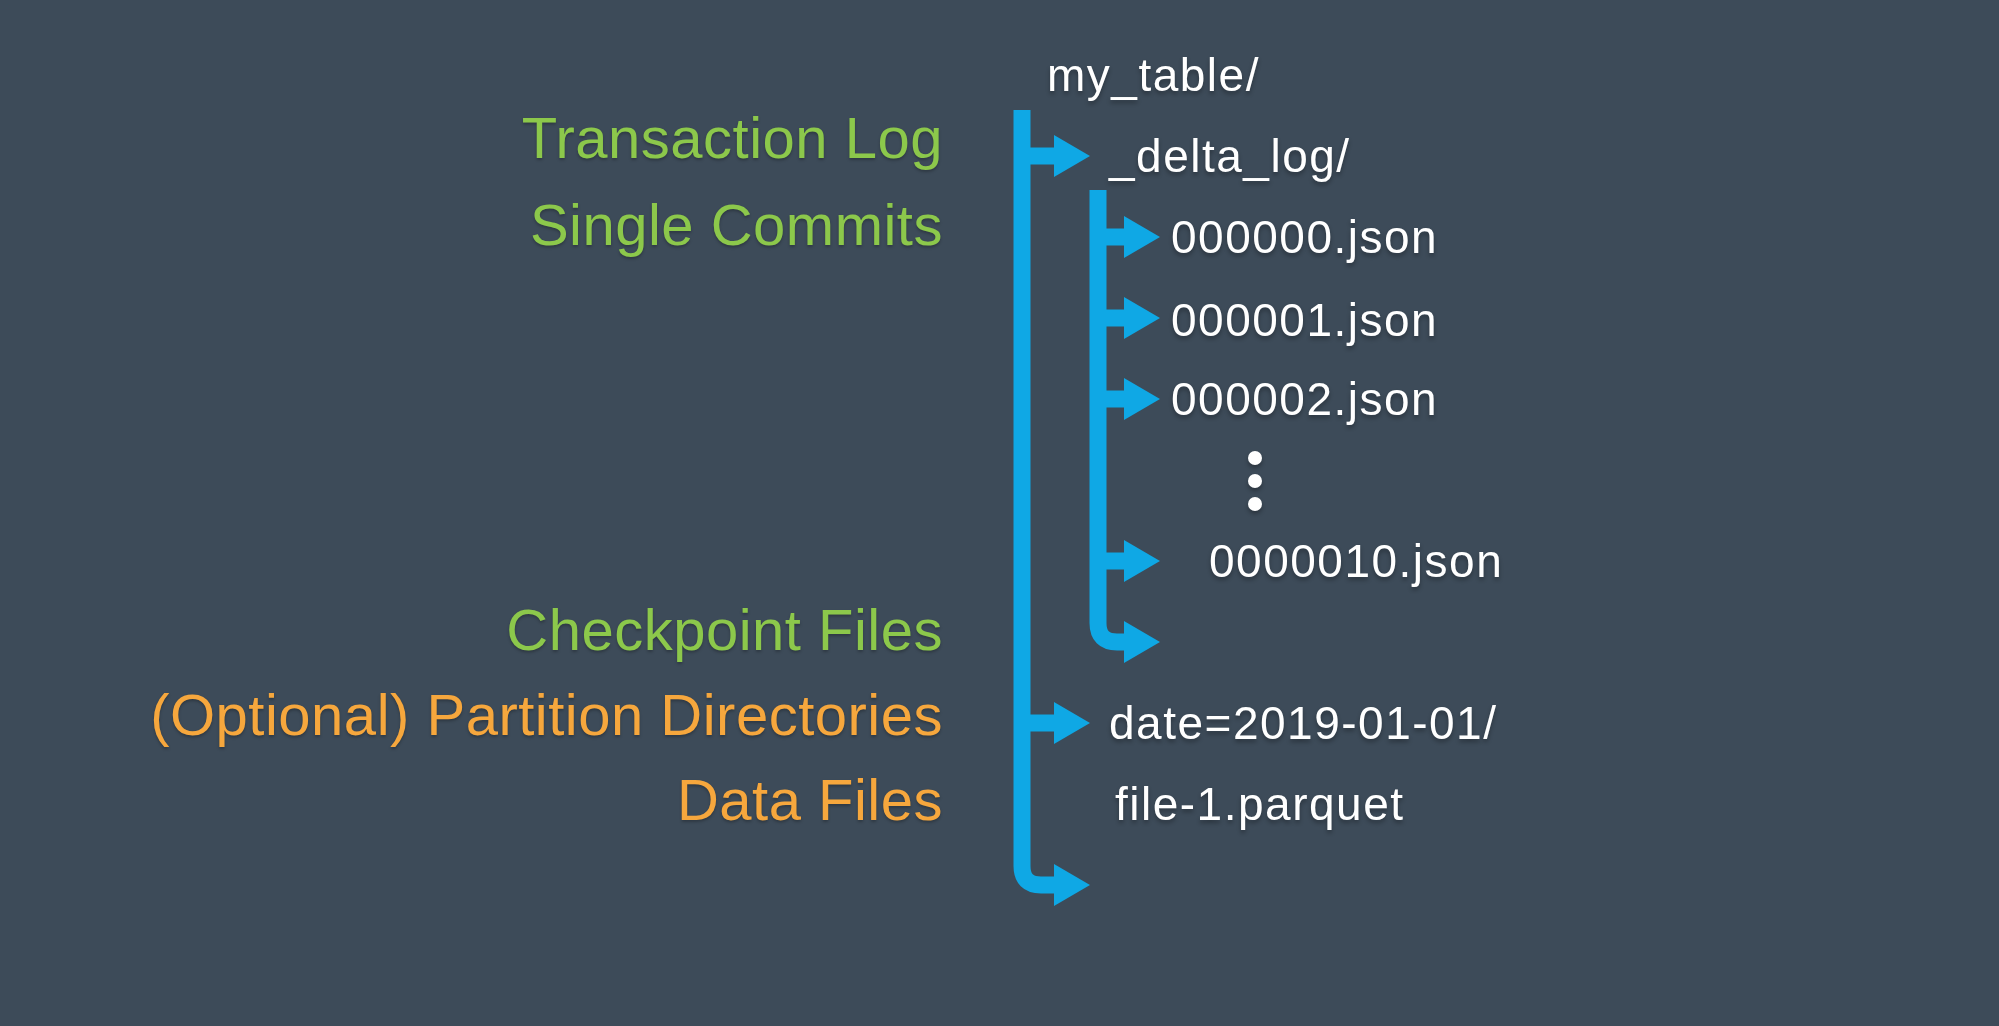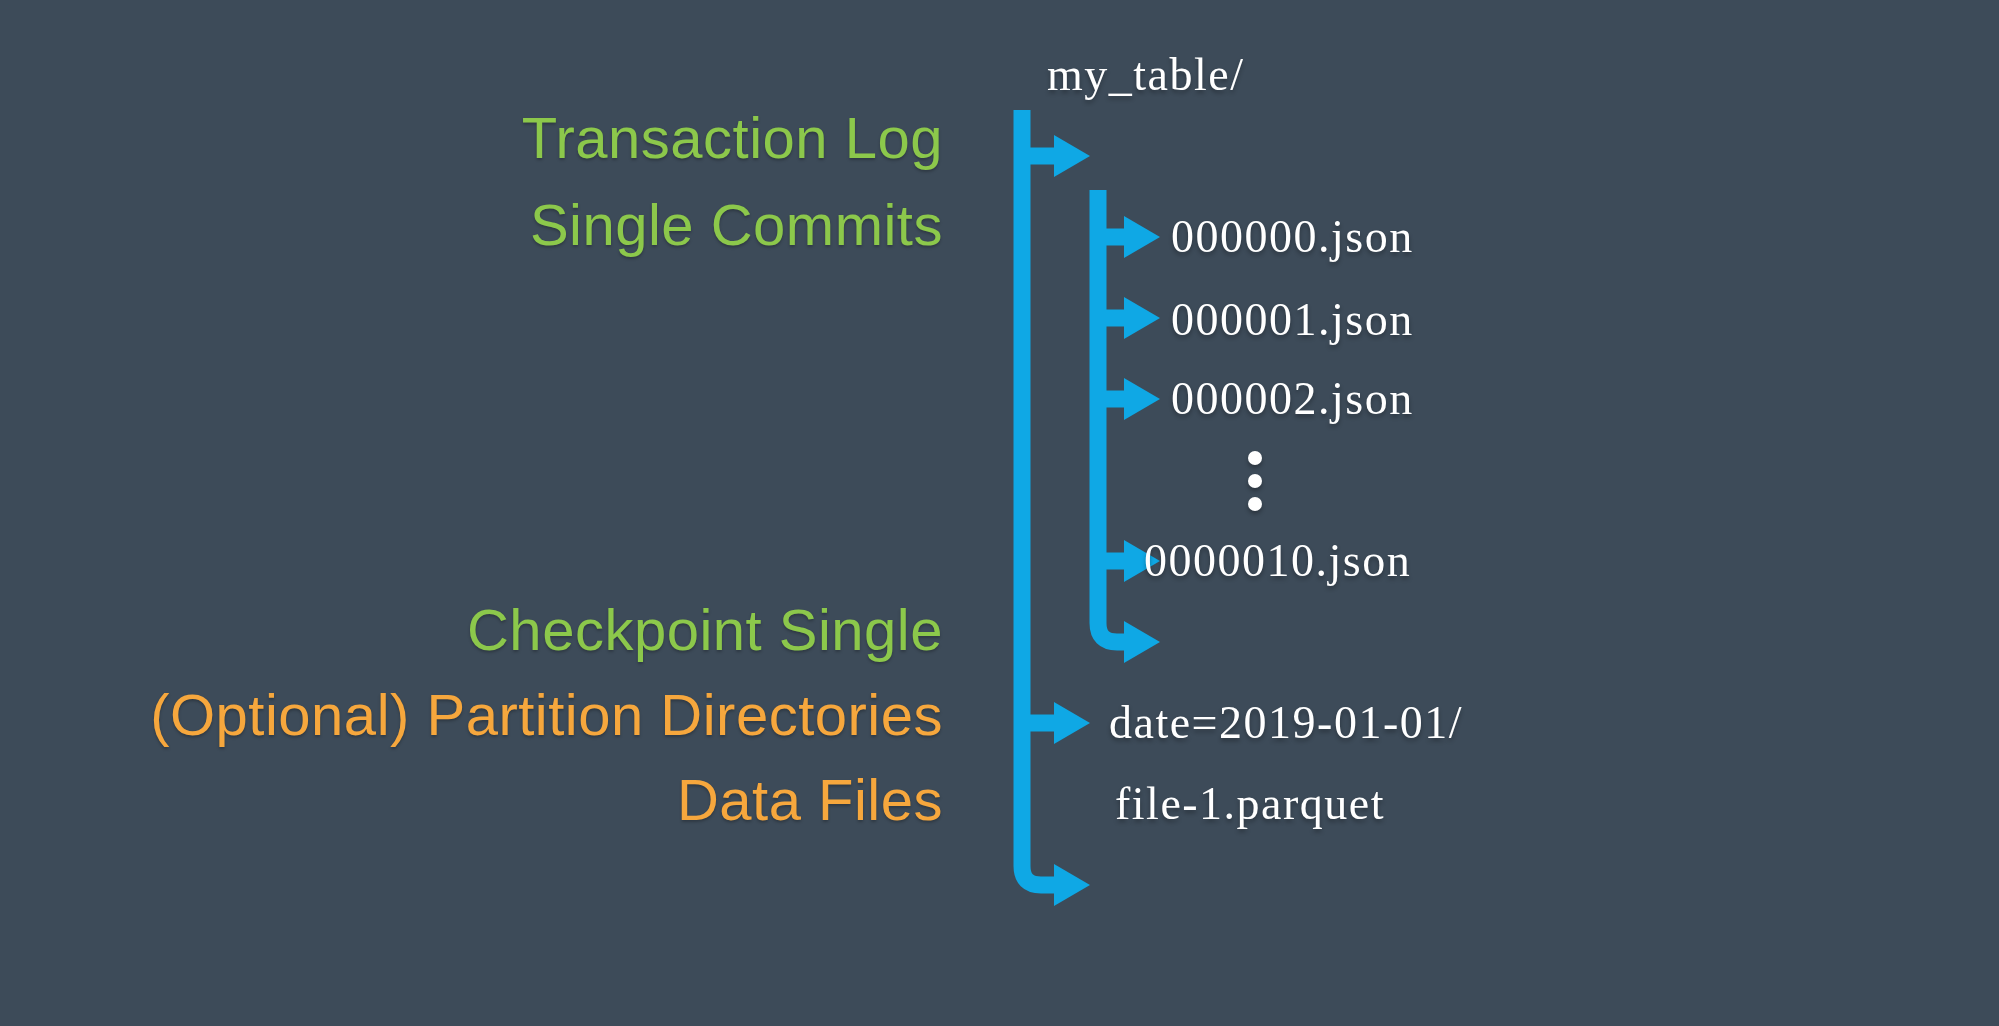--- a/index.html
+++ b/index.html
@@ -41,21 +41,21 @@
     line-height:86px;
     white-space:nowrap;
     text-align:right;
     letter-spacing:0.5px;
     text-shadow:0 2px 3px rgba(0,0,0,0.25);
   }
   .label.green{color:var(--label-green);}
   .label.orange{color:var(--label-orange);}
   .mono-row{
     position:absolute;
-    font-family:Liberation Serif, serif;
+    font-family:Liberation Sans, sans-serif;
     font-size:46px;
     line-height:80px;
     letter-spacing:1.5px;
     color:var(--file-text);
     white-space:nowrap;
     text-shadow:0 3px 4px rgba(0,0,0,0.3);
   }
   .dots{
     position:absolute;
     display:flex;
@@ -92,30 +92,31 @@
     <polygon points="1124,297 1124,339 1160,318"></polygon>
     <path d="M1106,399 L1126,399"></path>
     <polygon points="1124,378 1124,420 1160,399"></polygon>
     <path d="M1106,561 L1126,561"></path>
     <polygon points="1124,540 1124,582 1160,561"></polygon>
     <polygon points="1124,621 1124,663 1160,642"></polygon>
   </svg>
 
   <div class="label green" style="top:95px">Transaction Log</div>
   <div class="label green" style="top:182px">Single Commits</div>
-  <div class="label green" style="top:587px">Checkpoint Single</div>
+  <div class="label green" style="top:587px">Checkpoint Files</div>
   <div class="label orange" style="top:757px">Data Files</div>
   <div class="label orange" style="top:672px">(Optional) Partition Directories</div>
 
   <div class="mono-row" style="top:35px;left:1047px">my_table/</div>
+  <div class="mono-row" style="top:116px;left:1109px">_delta_log/</div>
   <div class="mono-row" style="top:197px;left:1171px">000000.json</div>
   <div class="mono-row" style="top:280px;left:1171px">000001.json</div>
   <div class="mono-row" style="top:359px;left:1171px">000002.json</div>
   <div class="dots" style="top:451px;left:1248px" title="⋮">
       <i></i>
       <i></i>
       <i></i>
     </div>
-  <div class="mono-row" style="top:521px;left:1144px">0000010.json</div>
+  <div class="mono-row" style="top:521px;left:1209px">0000010.json</div>
   <div class="mono-row" style="top:683px;left:1109px">date=2019-01-01/</div>
   <div class="mono-row" style="top:764px;left:1115px">file-1.parquet</div>
 
 </div>
 
 </body></html>

